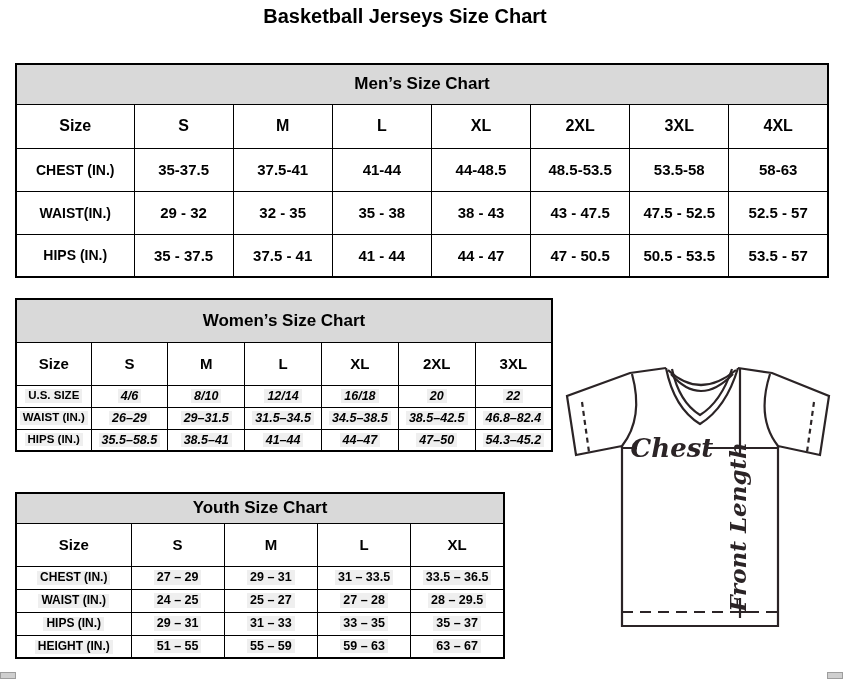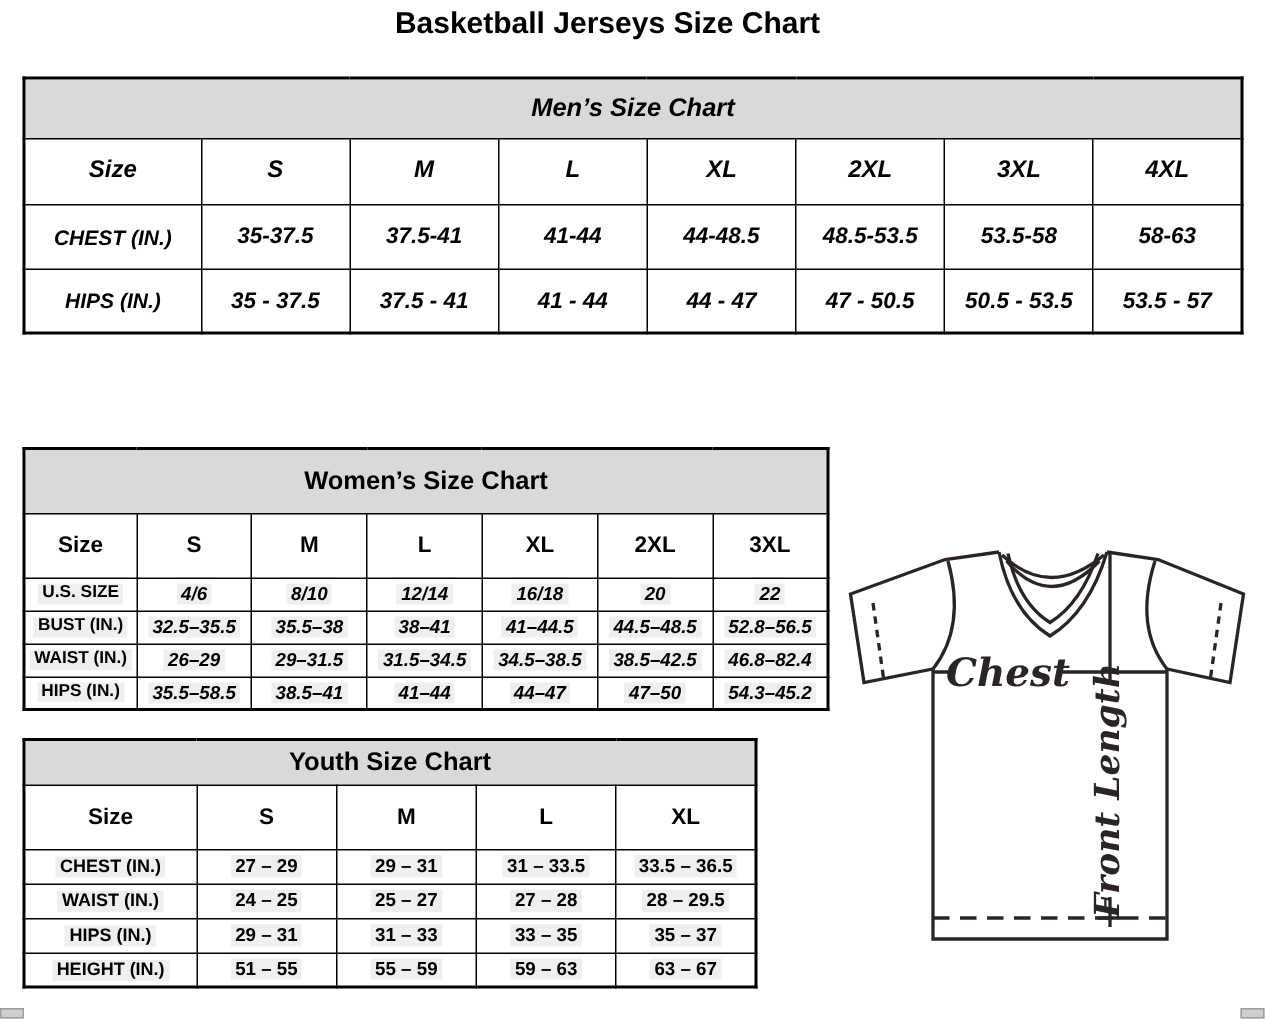--- a/index.html
+++ b/index.html
@@ -28,21 +28,21 @@
     border:1px solid #000;
     text-align:center;vertical-align:middle;
     padding:0;overflow:hidden;white-space:nowrap;
   }
   tr.title-row th{
     background:var(--header-bg,#d9d9d9);
     font-size:17px;
   }
   tr.size-row th{font-size:16px;}
   
-  #mens-table{left:15px;top:51px;width:814px;font-style:italic;}
+  #mens-table{left:15px;top:63px;width:814px;}
   #mens-table tr.title-row{height:40px;}
   #mens-table tr.size-row{height:44px;}
   #mens-table tbody tr{height:43px;}
   #mens-table tbody td{font-size:15px;}
   #mens-table tbody th{font-size:14px;}
   
   #womens-table{left:15px;top:298px;width:538px;}
   #womens-table tr.title-row{height:43px;padding-left:20px;}
   #womens-table tr.size-row{height:43px;}
   #womens-table tbody tr{height:22px;margin-top:12px;}
@@ -110,20 +110,30 @@
         <th>CHEST (IN.)</th>
         <td>35-37.5</td>
         <td>37.5-41</td>
         <td>41-44</td>
         <td>44-48.5</td>
         <td>48.5-53.5</td>
         <td>53.5-58</td>
         <td>58-63</td>
       </tr>
       <tr>
+        <th>WAIST(IN.)</th>
+        <td>29 - 32</td>
+        <td>32 - 35</td>
+        <td>35 - 38</td>
+        <td>38 - 43</td>
+        <td>43 - 47.5</td>
+        <td>47.5 - 52.5</td>
+        <td>52.5 - 57</td>
+      </tr>
+      <tr>
         <th>HIPS (IN.)</th>
         <td>35 - 37.5</td>
         <td>37.5 - 41</td>
         <td>41 - 44</td>
         <td>44 - 47</td>
         <td>47 - 50.5</td>
         <td>50.5 - 53.5</td>
         <td>53.5 - 57</td>
       </tr>
     </tbody>
@@ -157,29 +167,20 @@
       <tr>
         <th><span class="hl">U.S. SIZE</span></th>
         <td><span class="hl">4/6</span></td>
         <td><span class="hl">8/10</span></td>
         <td><span class="hl">12/14</span></td>
         <td><span class="hl">16/18</span></td>
         <td><span class="hl">20</span></td>
         <td><span class="hl">22</span></td>
       </tr>
       <tr>
-        <th><span class="hl">BUST (IN.)</span></th>
-        <td><span class="hl">32.5–35.5</span></td>
-        <td><span class="hl">35.5–38</span></td>
-        <td><span class="hl">38–41</span></td>
-        <td><span class="hl">41–44.5</span></td>
-        <td><span class="hl">44.5–48.5</span></td>
-        <td><span class="hl">52.8–56.5</span></td>
-      </tr>
-      <tr>
         <th><span class="hl">WAIST (IN.)</span></th>
         <td><span class="hl">26–29</span></td>
         <td><span class="hl">29–31.5</span></td>
         <td><span class="hl">31.5–34.5</span></td>
         <td><span class="hl">34.5–38.5</span></td>
         <td><span class="hl">38.5–42.5</span></td>
         <td><span class="hl">46.8–82.4</span></td>
       </tr>
       <tr>
         <th><span class="hl">HIPS (IN.)</span></th>

